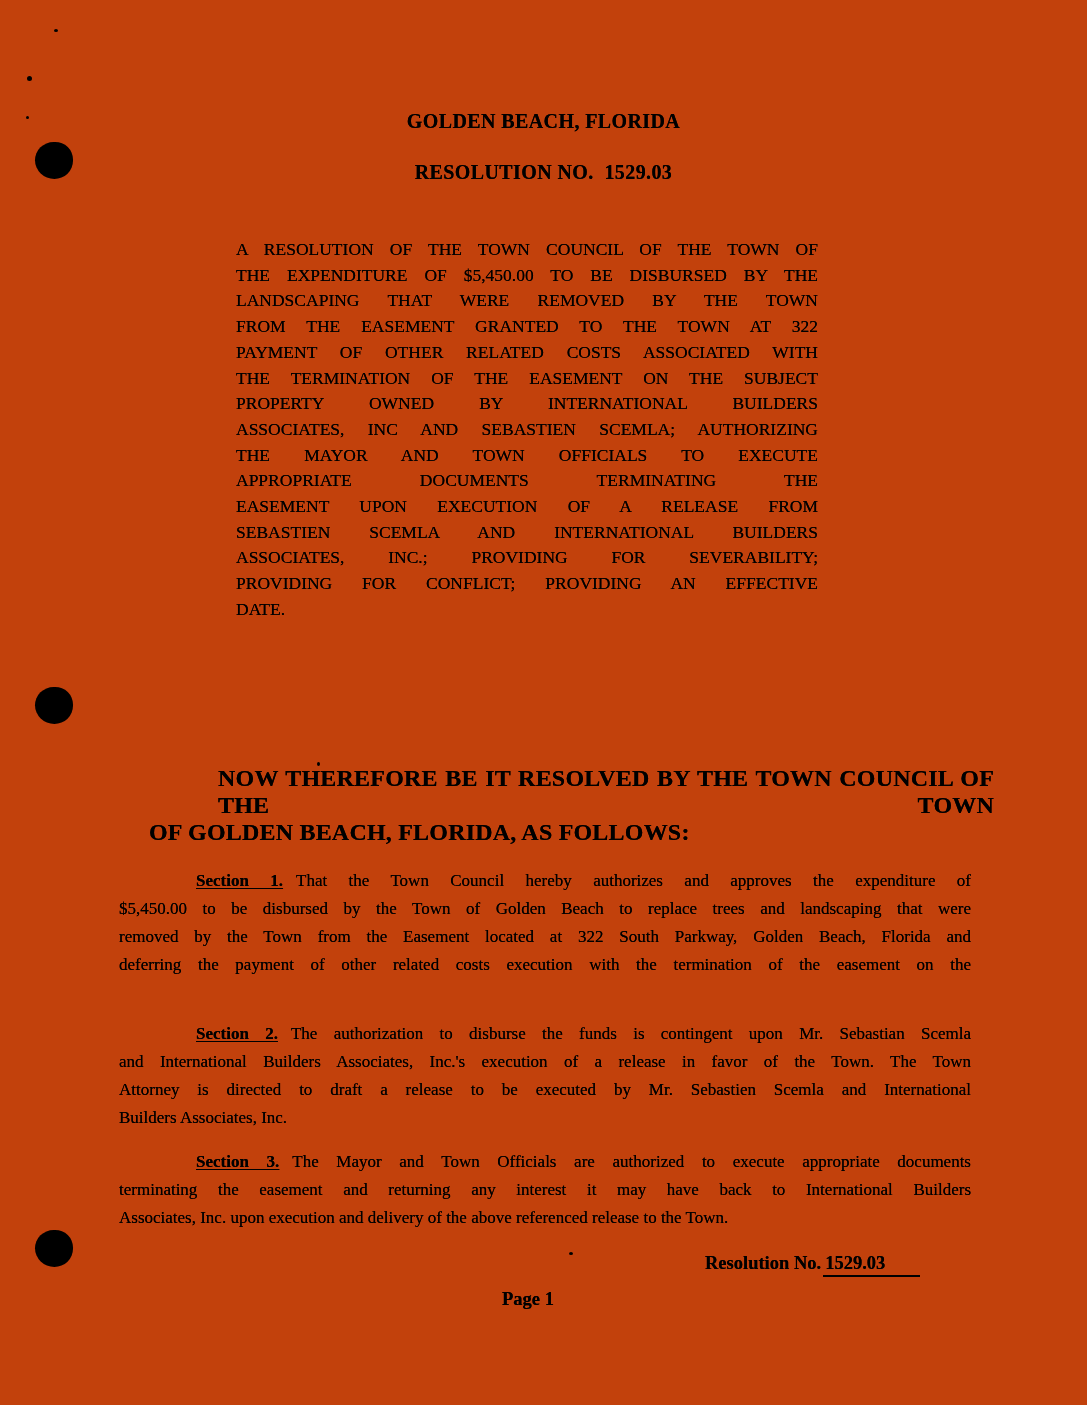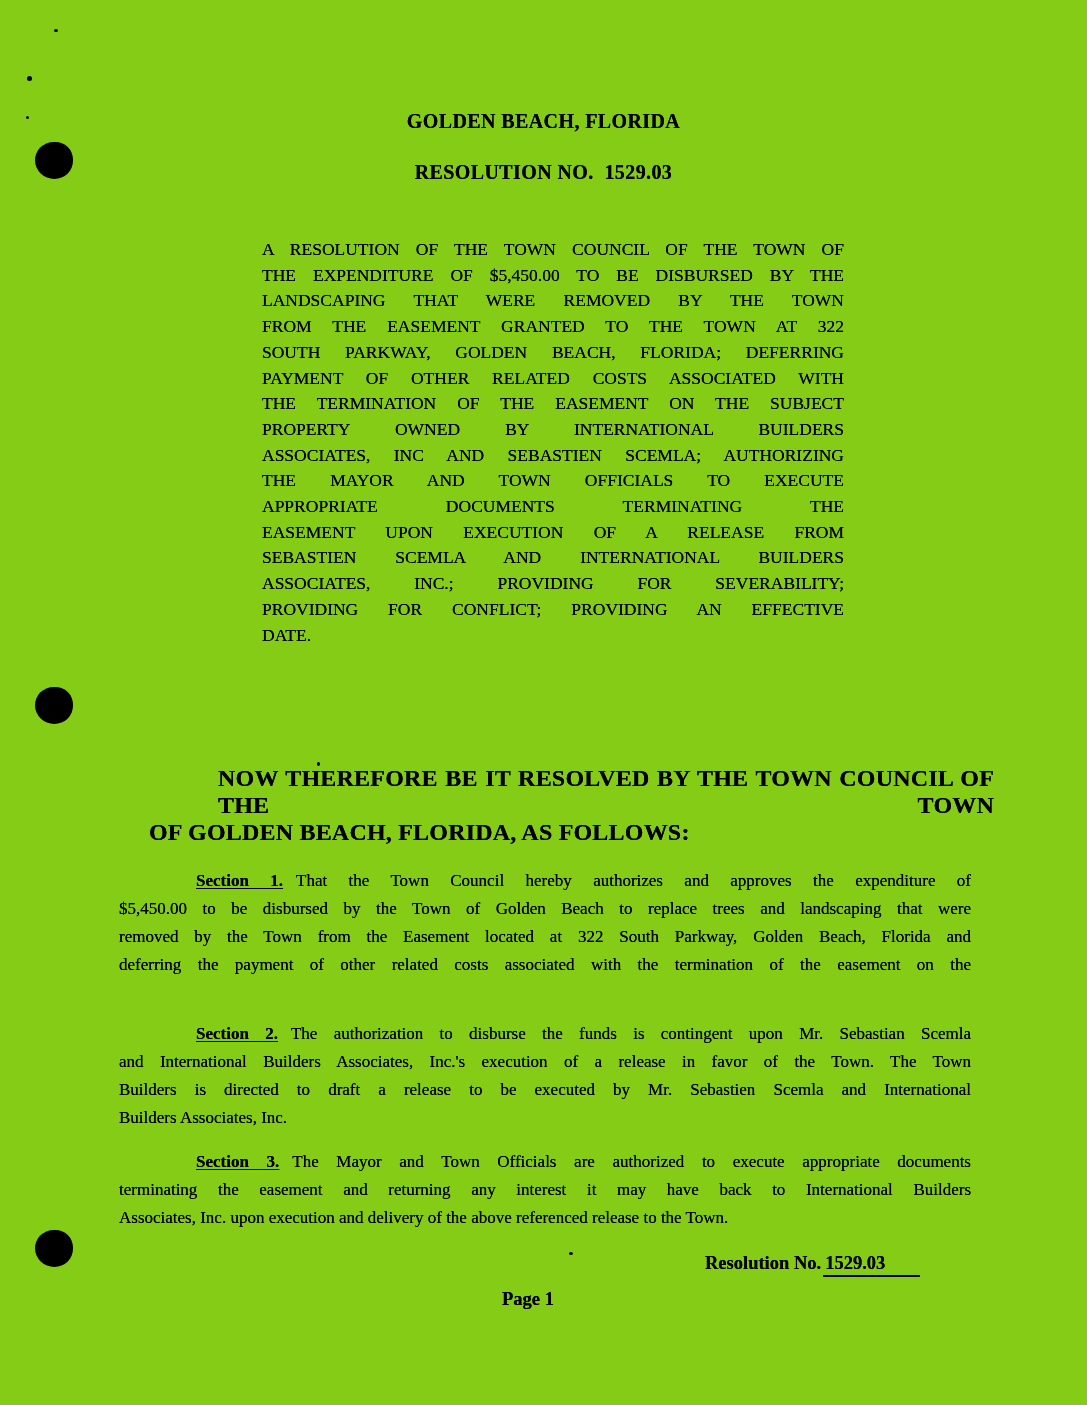--- a/index.html
+++ b/index.html
@@ -6,21 +6,21 @@
   html, body {
     width: 1087px; height: 1405px;
     background: #ffffff;
     font-family: "Liberation Serif", "DejaVu Serif", serif;
     color: #000;
     position: relative;
     overflow: hidden;
   }
   .page {
     position: absolute; inset: 0;
-    background: #84cc16;
+    background: #c2410c;
     padding-left: 37px;
   }
   .abs { position: absolute; }
   .ink { text-shadow: 0 0 0.4px rgba(0,0,0,0.85); }
 
   
   .punch {
     position: absolute;
     width: 38px; height: 37px;
     background: #000;
@@ -37,21 +37,21 @@
     left: 0; width: 100%;
     text-align: center;
     font-weight: bold;
     font-size: 20px;
     letter-spacing: 0.4px;
     white-space: pre;
   }
 
   
   .summary {
-    left: 262px; top: 237px; width: 582px;
+    left: 236px; top: 237px; width: 582px;
     font-size: 17.5px;
     line-height: 25.7px;
   }
   .jline {
     text-align: justify;
     text-align-last: justify;
     text-justify: inter-word;
   }
   .jline.lastline { text-align-last: left; }
 
@@ -110,21 +110,20 @@
   <div class="speck" style="left:569px; top:1252px; width:4px; height:3px;"></div>
 
   <div class="abs doc-title ink" style="top:110px;">GOLDEN BEACH, FLORIDA</div>
   <div class="abs doc-title ink" style="top:161px;">RESOLUTION NO.  1529.03</div>
 
   <div class="abs summary ink">
     <div class="jline">A RESOLUTION OF THE TOWN COUNCIL OF THE TOWN OF</div>
     <div class="jline">THE EXPENDITURE OF $5,450.00 TO BE DISBURSED BY THE</div>
     <div class="jline">LANDSCAPING THAT WERE REMOVED BY THE TOWN</div>
     <div class="jline">FROM THE EASEMENT GRANTED TO THE TOWN AT 322</div>
-    <div class="jline">SOUTH PARKWAY, GOLDEN BEACH, FLORIDA; DEFERRING</div>
     <div class="jline">PAYMENT OF OTHER RELATED COSTS ASSOCIATED WITH</div>
     <div class="jline">THE TERMINATION OF THE EASEMENT ON THE SUBJECT</div>
     <div class="jline">PROPERTY OWNED BY INTERNATIONAL BUILDERS</div>
     <div class="jline">ASSOCIATES, INC AND SEBASTIEN SCEMLA; AUTHORIZING</div>
     <div class="jline">THE MAYOR AND TOWN OFFICIALS TO EXECUTE</div>
     <div class="jline">APPROPRIATE DOCUMENTS TERMINATING THE</div>
     <div class="jline">EASEMENT UPON EXECUTION OF A RELEASE FROM</div>
     <div class="jline">SEBASTIEN SCEMLA AND INTERNATIONAL BUILDERS</div>
     <div class="jline">ASSOCIATES, INC.; PROVIDING FOR SEVERABILITY;</div>
     <div class="jline">PROVIDING FOR CONFLICT; PROVIDING AN EFFECTIVE</div>
@@ -133,27 +132,27 @@
 
   <div class="abs therefore ink">
     <div class="jline indent">NOW THEREFORE BE IT RESOLVED BY THE TOWN COUNCIL OF THE TOWN</div>
     <div class="jline lastline">OF GOLDEN BEACH, FLORIDA, AS FOLLOWS:</div>
   </div>
 
   <div class="abs section ink" style="top:867px;">
     <div class="jline sec-first"><span class="sec-label">Section 1.</span><span class="sec-rest">That the Town Council hereby authorizes and approves the expenditure of</span></div>
     <div class="jline">$5,450.00 to be disbursed by the Town of Golden Beach to replace trees and landscaping that were</div>
     <div class="jline">removed by the Town from the Easement located at 322 South Parkway, Golden Beach, Florida and</div>
-    <div class="jline">deferring the payment of other related costs associated with the termination of the easement on the</div>
+    <div class="jline">deferring the payment of other related costs execution with the termination of the easement on the</div>
   </div>
 
   <div class="abs section ink" style="top:1020px;">
     <div class="jline sec-first"><span class="sec-label">Section 2.</span><span class="sec-rest">The authorization to disburse the funds is contingent upon Mr. Sebastian Scemla</span></div>
     <div class="jline">and International Builders Associates, Inc.'s execution of a release in favor of the Town.  The Town</div>
-    <div class="jline">Builders is directed to draft a release to be executed by Mr. Sebastien Scemla and International</div>
+    <div class="jline">Attorney is directed to draft a release to be executed by Mr. Sebastien Scemla and International</div>
     <div class="jline lastline">Builders Associates, Inc.</div>
   </div>
 
   <div class="abs section ink" style="top:1148px;">
     <div class="jline sec-first"><span class="sec-label">Section 3.</span><span class="sec-rest">The Mayor and Town Officials are authorized to execute appropriate documents</span></div>
     <div class="jline">terminating the easement and returning any interest it may have back to International Builders</div>
     <div class="jline lastline">Associates, Inc. upon execution and delivery of the above referenced release to the Town.</div>
   </div>
 
   <div class="abs footer-text ink" style="left:502px; top:1288px;">Page 1</div>

